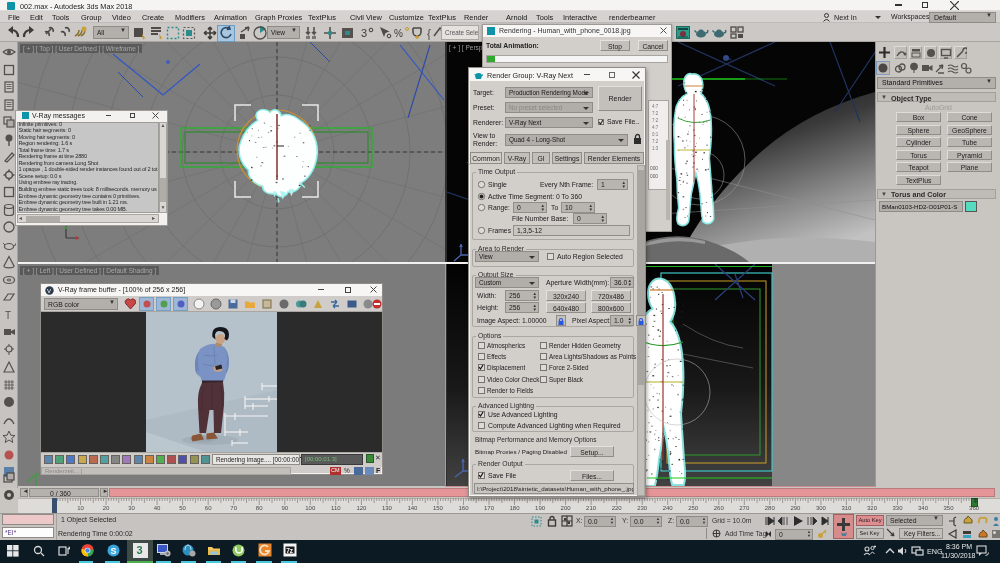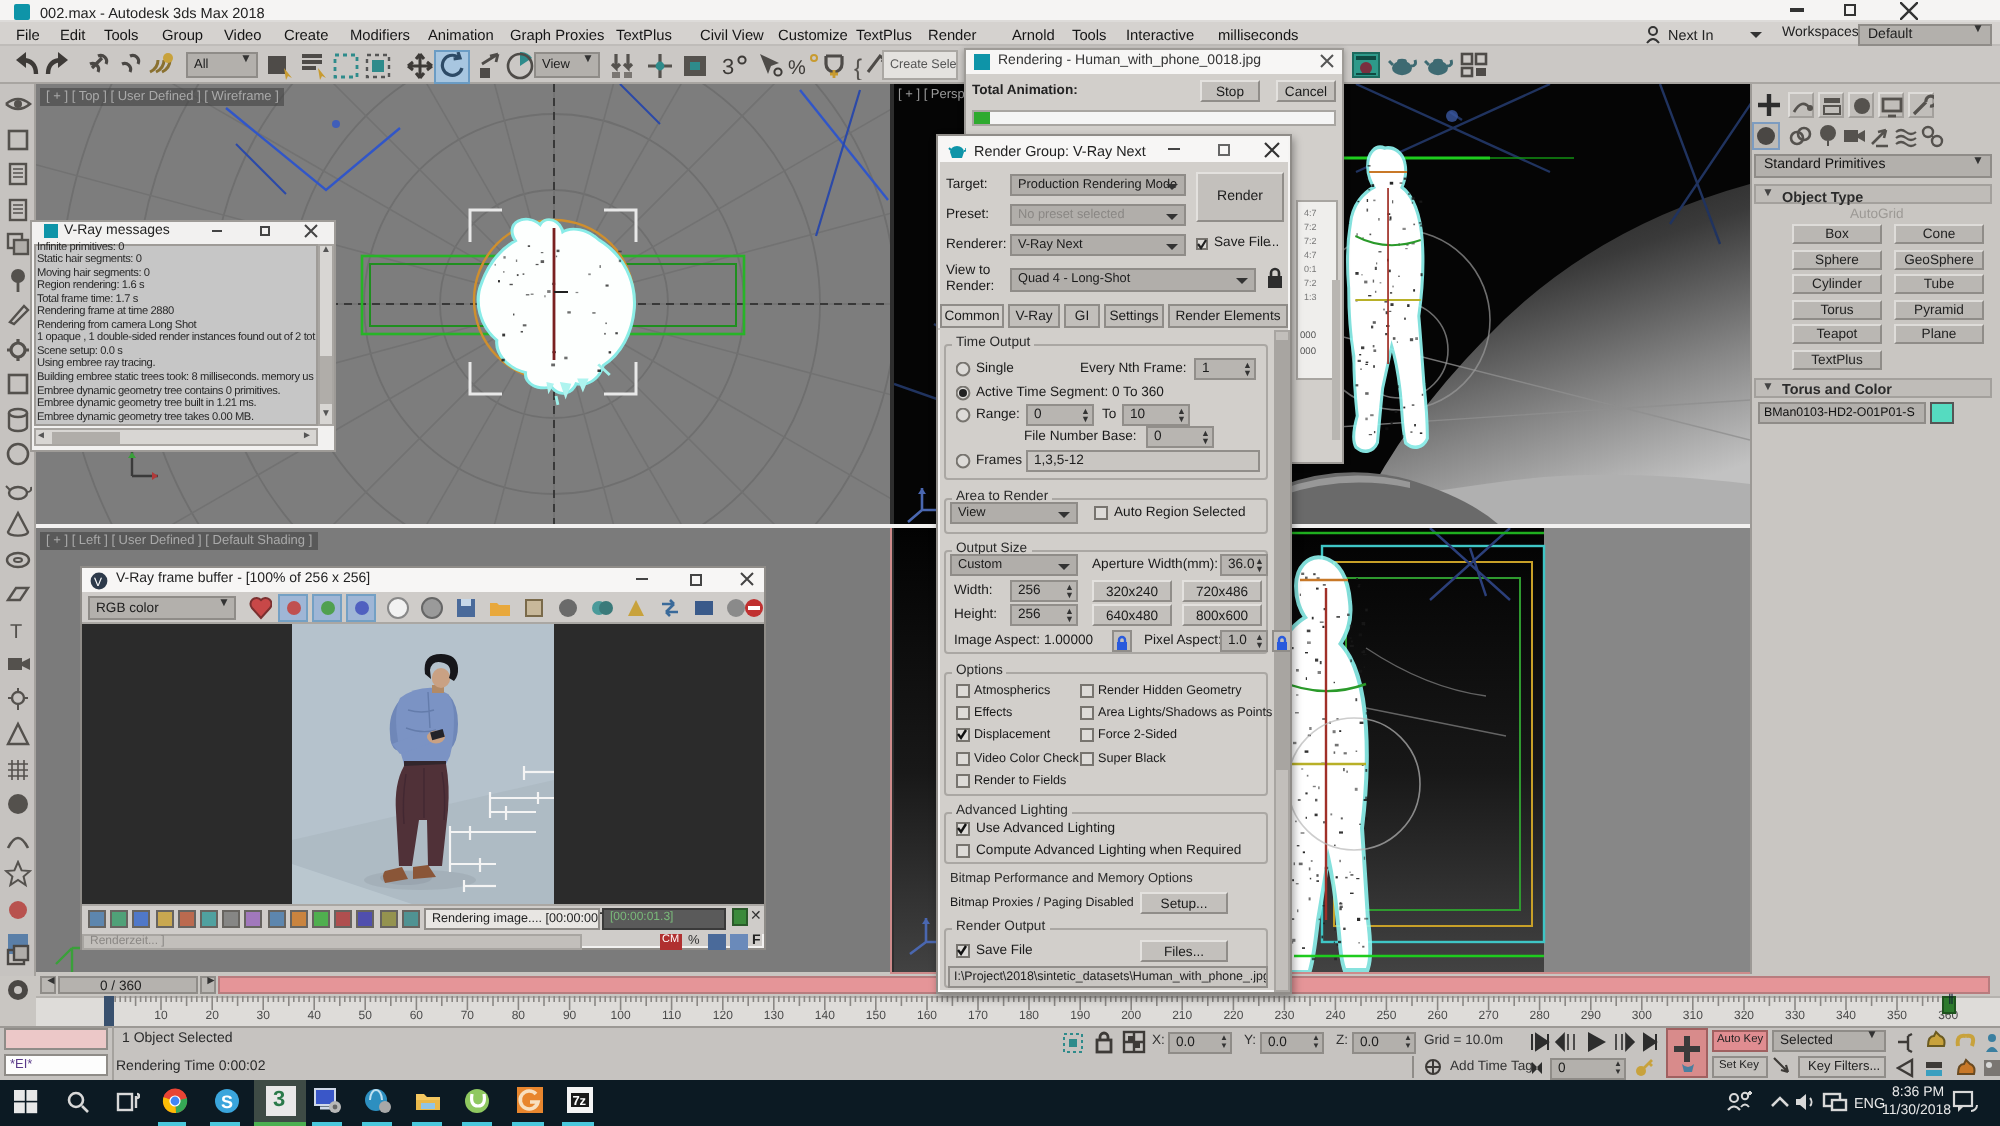--- a/index.html
+++ b/index.html
@@ -29,21 +29,21 @@
 <div class="abs" style="left:214px;top:12.5px;font-size:7.4px;color:#151515;font-weight:normal;white-space:nowrap;">Animation</div>
 <div class="abs" style="left:255px;top:12.5px;font-size:7.4px;color:#151515;font-weight:normal;white-space:nowrap;">Graph Proxies</div>
 <div class="abs" style="left:308px;top:12.5px;font-size:7.4px;color:#151515;font-weight:normal;white-space:nowrap;">TextPlus</div>
 <div class="abs" style="left:350px;top:12.5px;font-size:7.4px;color:#151515;font-weight:normal;white-space:nowrap;">Civil View</div>
 <div class="abs" style="left:389px;top:12.5px;font-size:7.4px;color:#151515;font-weight:normal;white-space:nowrap;">Customize</div>
 <div class="abs" style="left:428px;top:12.5px;font-size:7.4px;color:#151515;font-weight:normal;white-space:nowrap;">TextPlus</div>
 <div class="abs" style="left:464px;top:12.5px;font-size:7.4px;color:#151515;font-weight:normal;white-space:nowrap;">Render</div>
 <div class="abs" style="left:506px;top:12.5px;font-size:7.4px;color:#151515;font-weight:normal;white-space:nowrap;">Arnold</div>
 <div class="abs" style="left:536px;top:12.5px;font-size:7.4px;color:#151515;font-weight:normal;white-space:nowrap;">Tools</div>
 <div class="abs" style="left:563px;top:12.5px;font-size:7.4px;color:#151515;font-weight:normal;white-space:nowrap;">Interactive</div>
-<div class="abs" style="left:609px;top:12.5px;font-size:7.4px;color:#151515;font-weight:normal;white-space:nowrap;">milliseconds</div>
+<div class="abs" style="left:609px;top:12.5px;font-size:7.4px;color:#151515;font-weight:normal;white-space:nowrap;">renderbeamer</div>
 <div class="abs" style="left:823px;top:12.5px;width:7px;height:8px;"><svg width="7" height="9">
         <circle cx="3.5" cy="2.5" r="2" fill="none" stroke="#333"></circle>
         <path d="M0.5 8.5 Q3.5 4.5 6.5 8.5" fill="none" stroke="#333"></path>
       </svg></div>
 <div class="abs" style="left:834px;top:13px;font-size:7.2px;color:#222;font-weight:normal;white-space:nowrap;">Next In</div>
 <div class="abs" style="left:875px;top:16px;width:0;height:0;border:3.5px solid transparent;border-top-color:#333;"></div>
 <div class="abs" style="left:891px;top:13px;font-size:7.0px;color:#222;font-weight:normal;white-space:nowrap;">Workspaces:</div>
 <div class="abs" style="left:929px;top:11.5px;width:67px;height:11px;background:#b3b0ac;border:1px solid #8f8c88;">
       <span style="position:absolute;left:4px;top:1px;font-size:7px;">Default</span>
       <span style="position:absolute;right:3px;top:-1px;font-size:6px;color:#333;">▼</span>

